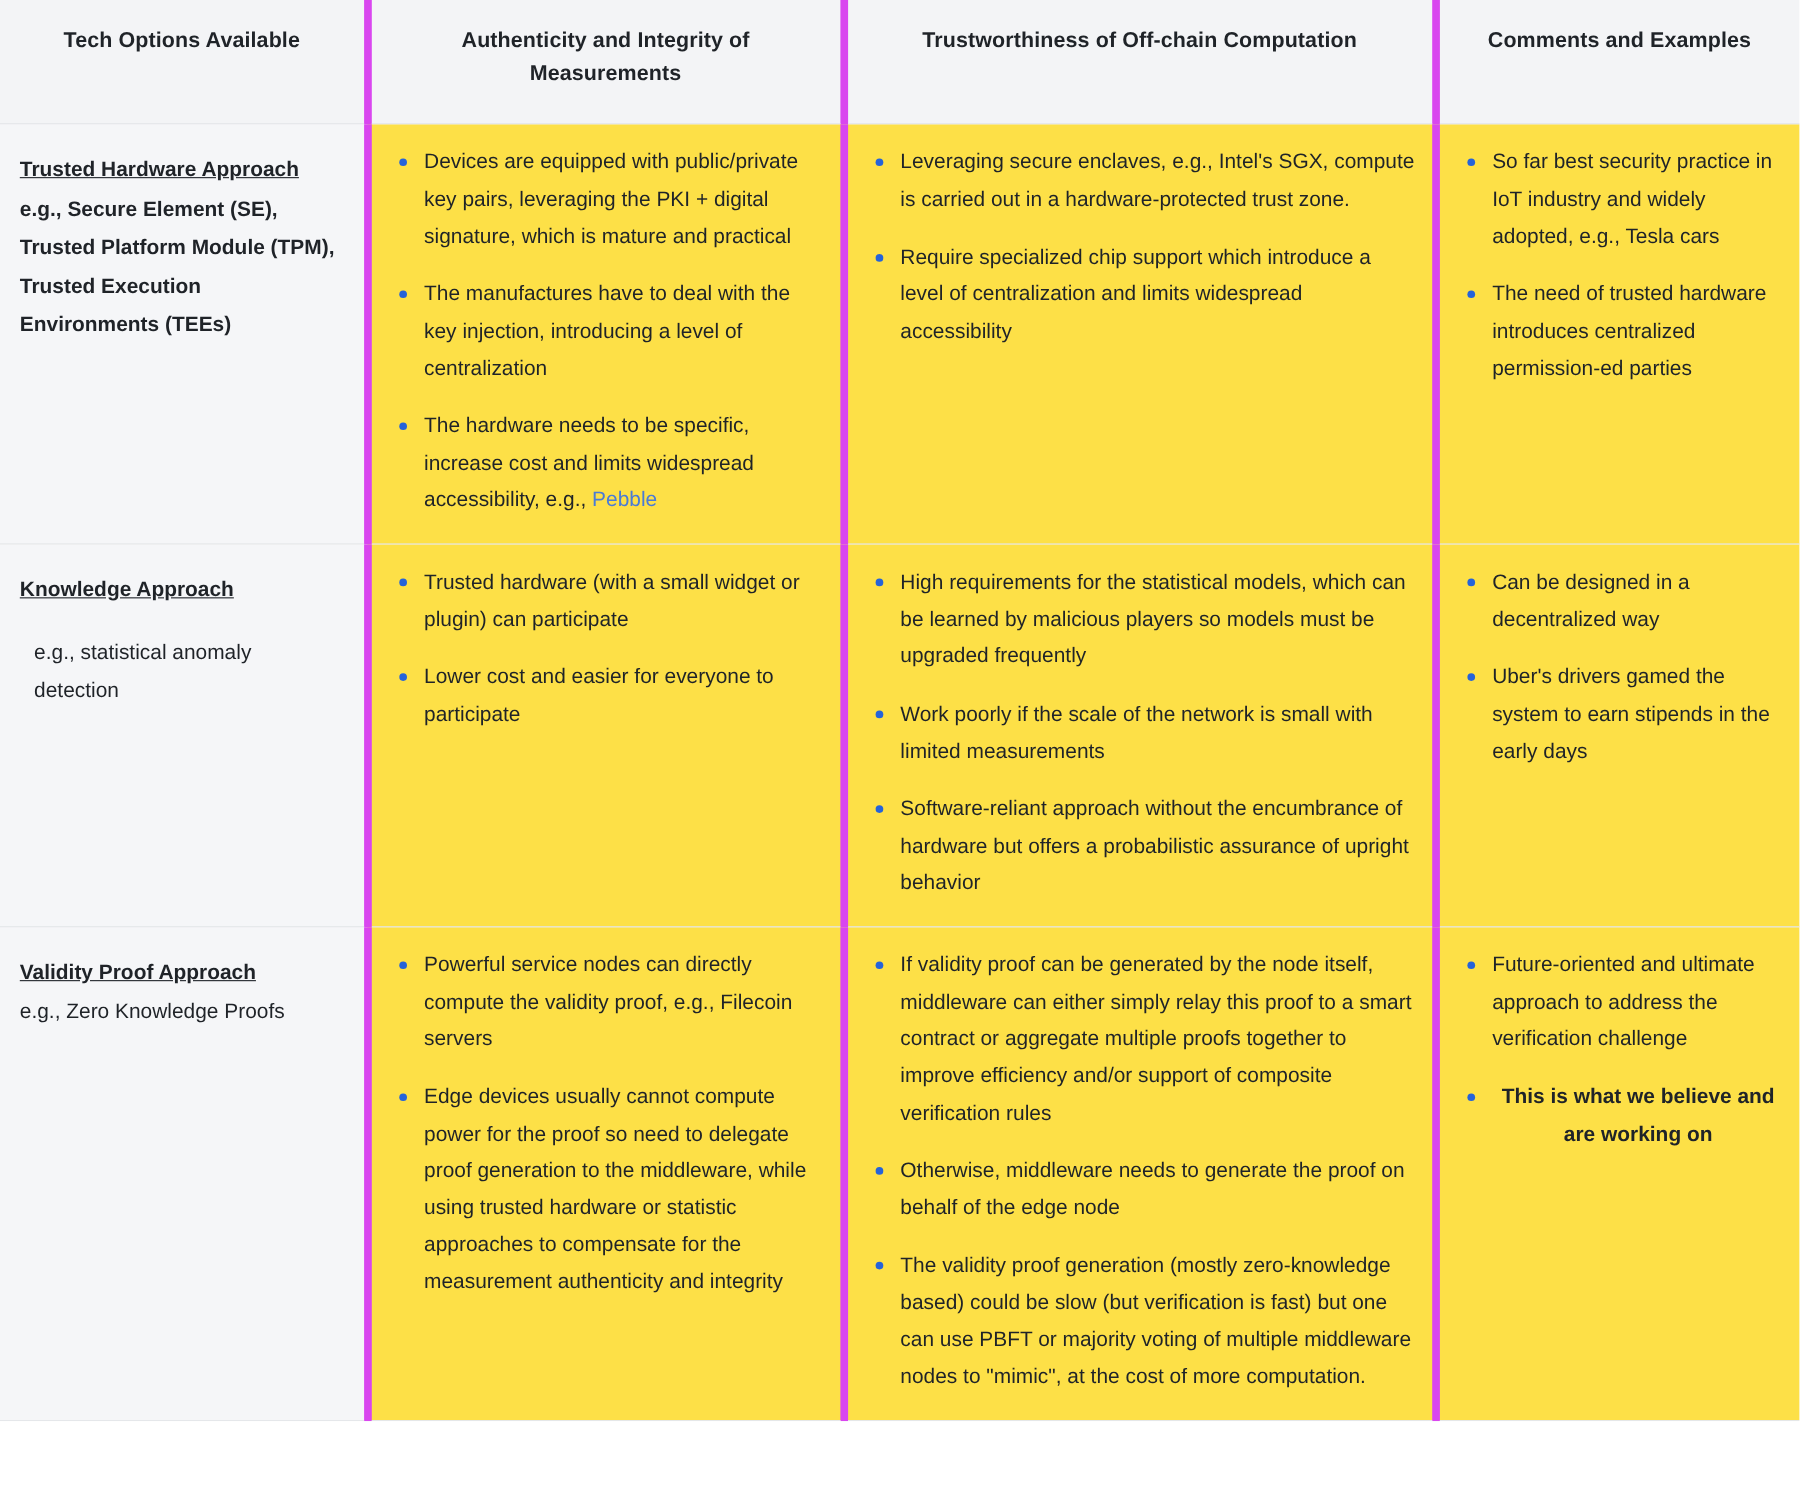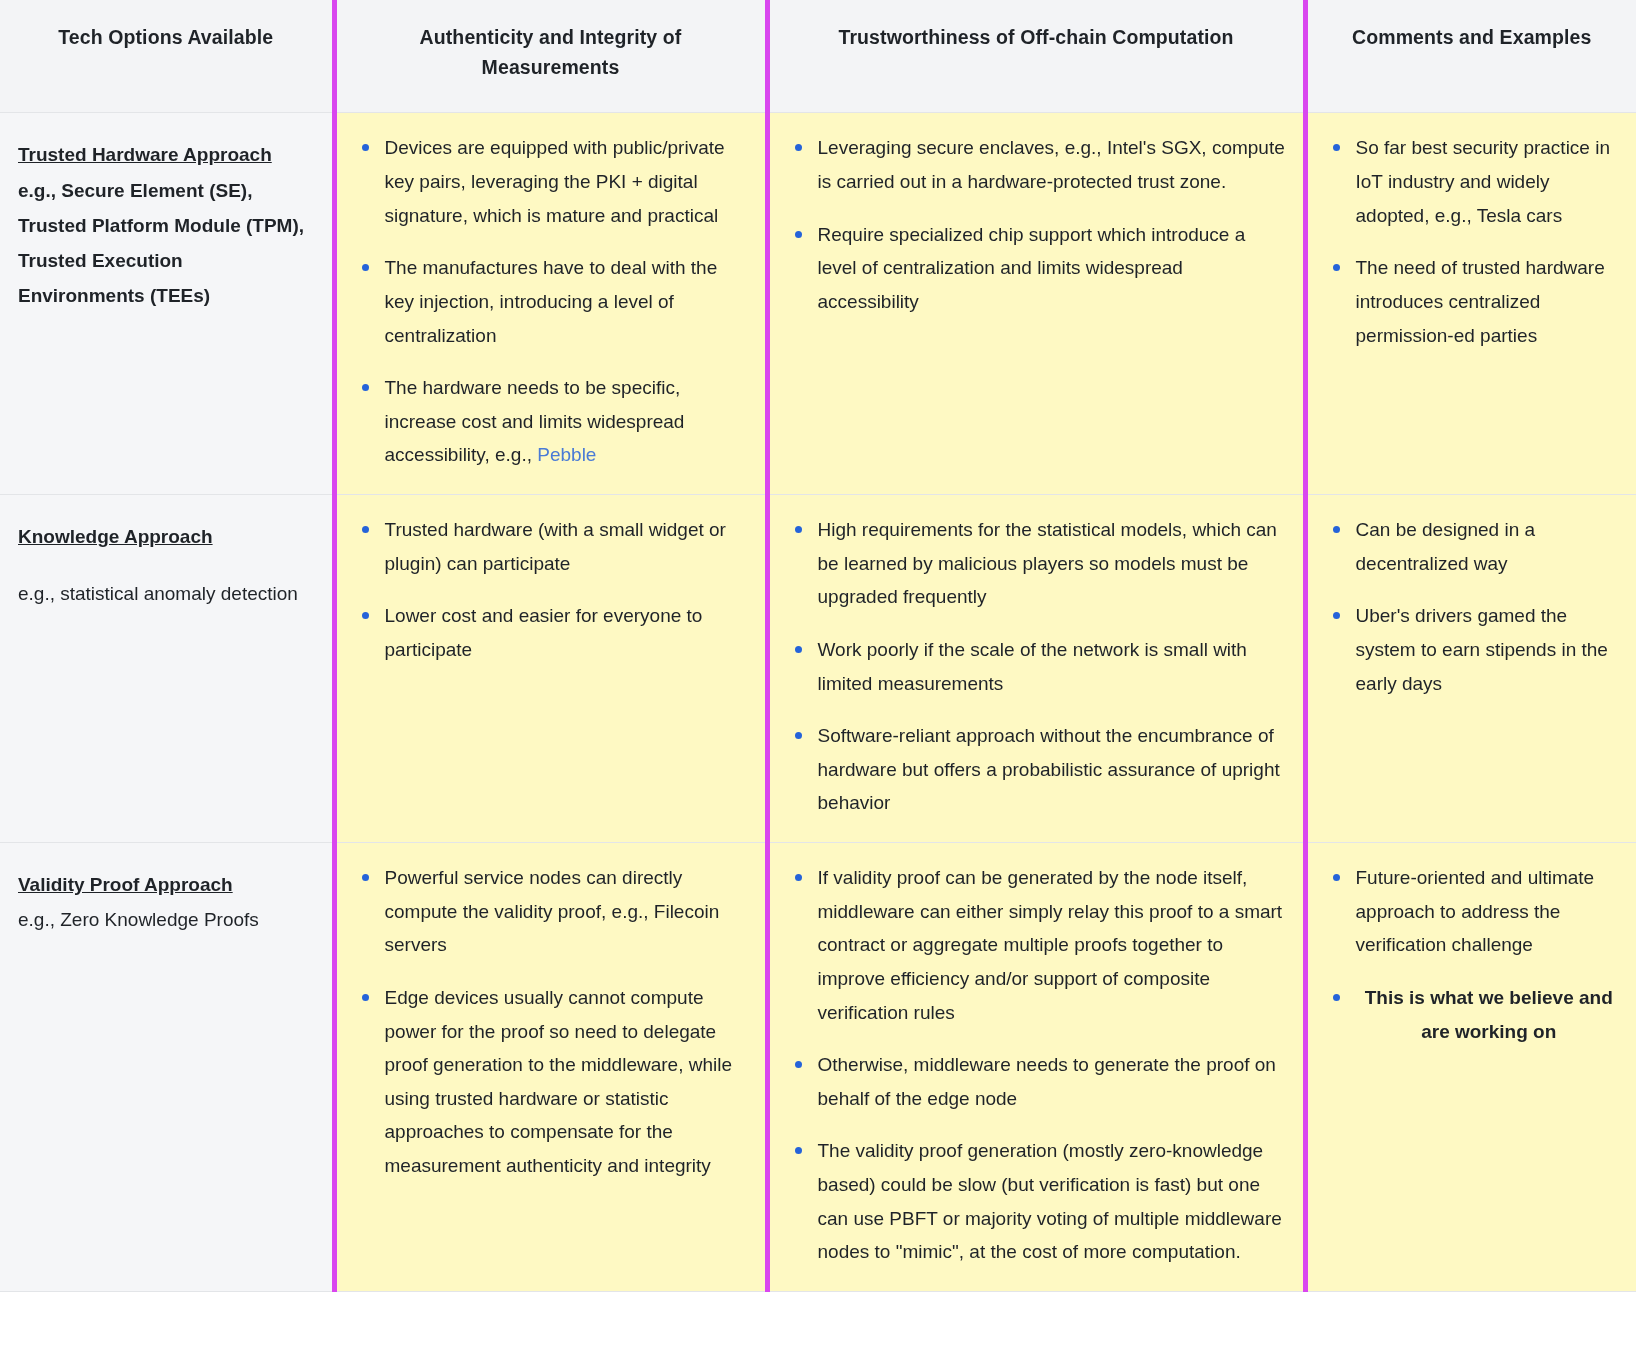--- a/index.html
+++ b/index.html
@@ -18,21 +18,21 @@
     border-collapse: collapse;
     table-layout: fixed;
   }
   col.c1 { width: 334px; }
   col.c2 { width: 433px; }
   col.c3 { width: 538px; }
   col.c4 { width: 331px; }
 
   table.comparison-table th,
   table.comparison-table td {
-    border-right: 5px solid #d946ef;
+    border-right: 7px solid #d946ef;
     border-bottom: 1px solid #e3e5e8;
     vertical-align: top;
   }
   table.comparison-table th:last-child,
   table.comparison-table td:last-child {
     border-right: none;
   }
 
   thead th {
     background: #f3f4f6;
@@ -55,25 +55,25 @@
   td.approach-cell .approach-title {
     font-weight: bold;
     display: block;
     text-decoration: underline;
   }
   td.approach-cell .approach-sub {
     display: block;
     font-weight: normal;
   }
   td.approach-cell.tight .approach-sub { margin-top: 0; }
-  td.approach-cell.spaced .approach-sub { margin-top: 22px; }
+  td.approach-cell.spaced .approach-sub { margin-top: 22px; margin-left: 13px; }
   td.approach-cell.allbold .approach-sub { font-weight: bold; }
 
   td.bullet-cell {
-    background: #fef9c3;
+    background: #fde047;
     padding: 18px 14px 22px 14px;
   }
   ul.bullets {
     list-style: none;
     margin: 0;
     padding: 0;
   }
   ul.bullets > li {
     position: relative;
     padding-left: 34px;

